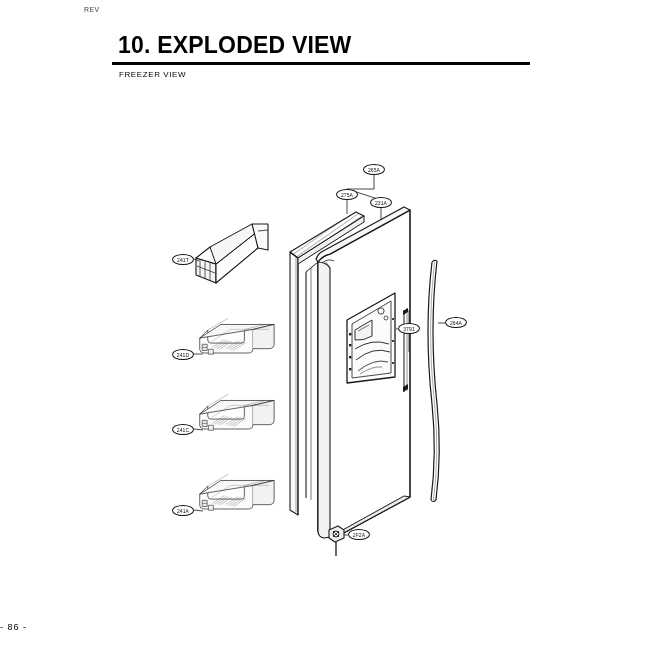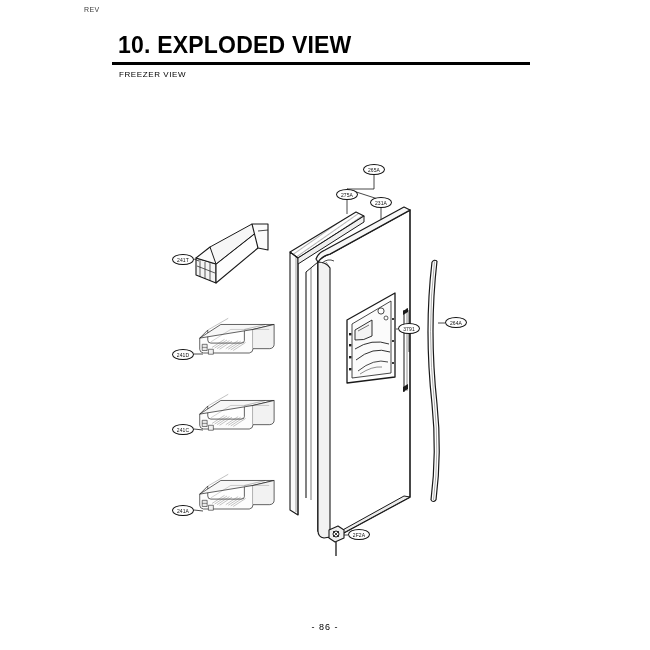--- a/index.html
+++ b/index.html
@@ -28,21 +28,21 @@
   .rule{
     position:absolute;left:112px;top:62px;width:418px;height:2.5px;
     background:#000;
   }
   .subtitle{
     position:absolute;left:119px;top:70px;
     font-size:8px;letter-spacing:.6px;
   }
   .footer{
     position:absolute;left:0;top:622px;width:650px;
-    text-align:center;font-size:9px;letter-spacing:1px;
+    font-size:9px;letter-spacing:1px;
   }
 
   
   .art{position:absolute;left:0;top:0;width:650px;height:650px;}
   .art svg{display:block;}
 
   
   .callout{
     position:absolute;
     width:22px;height:11px;

